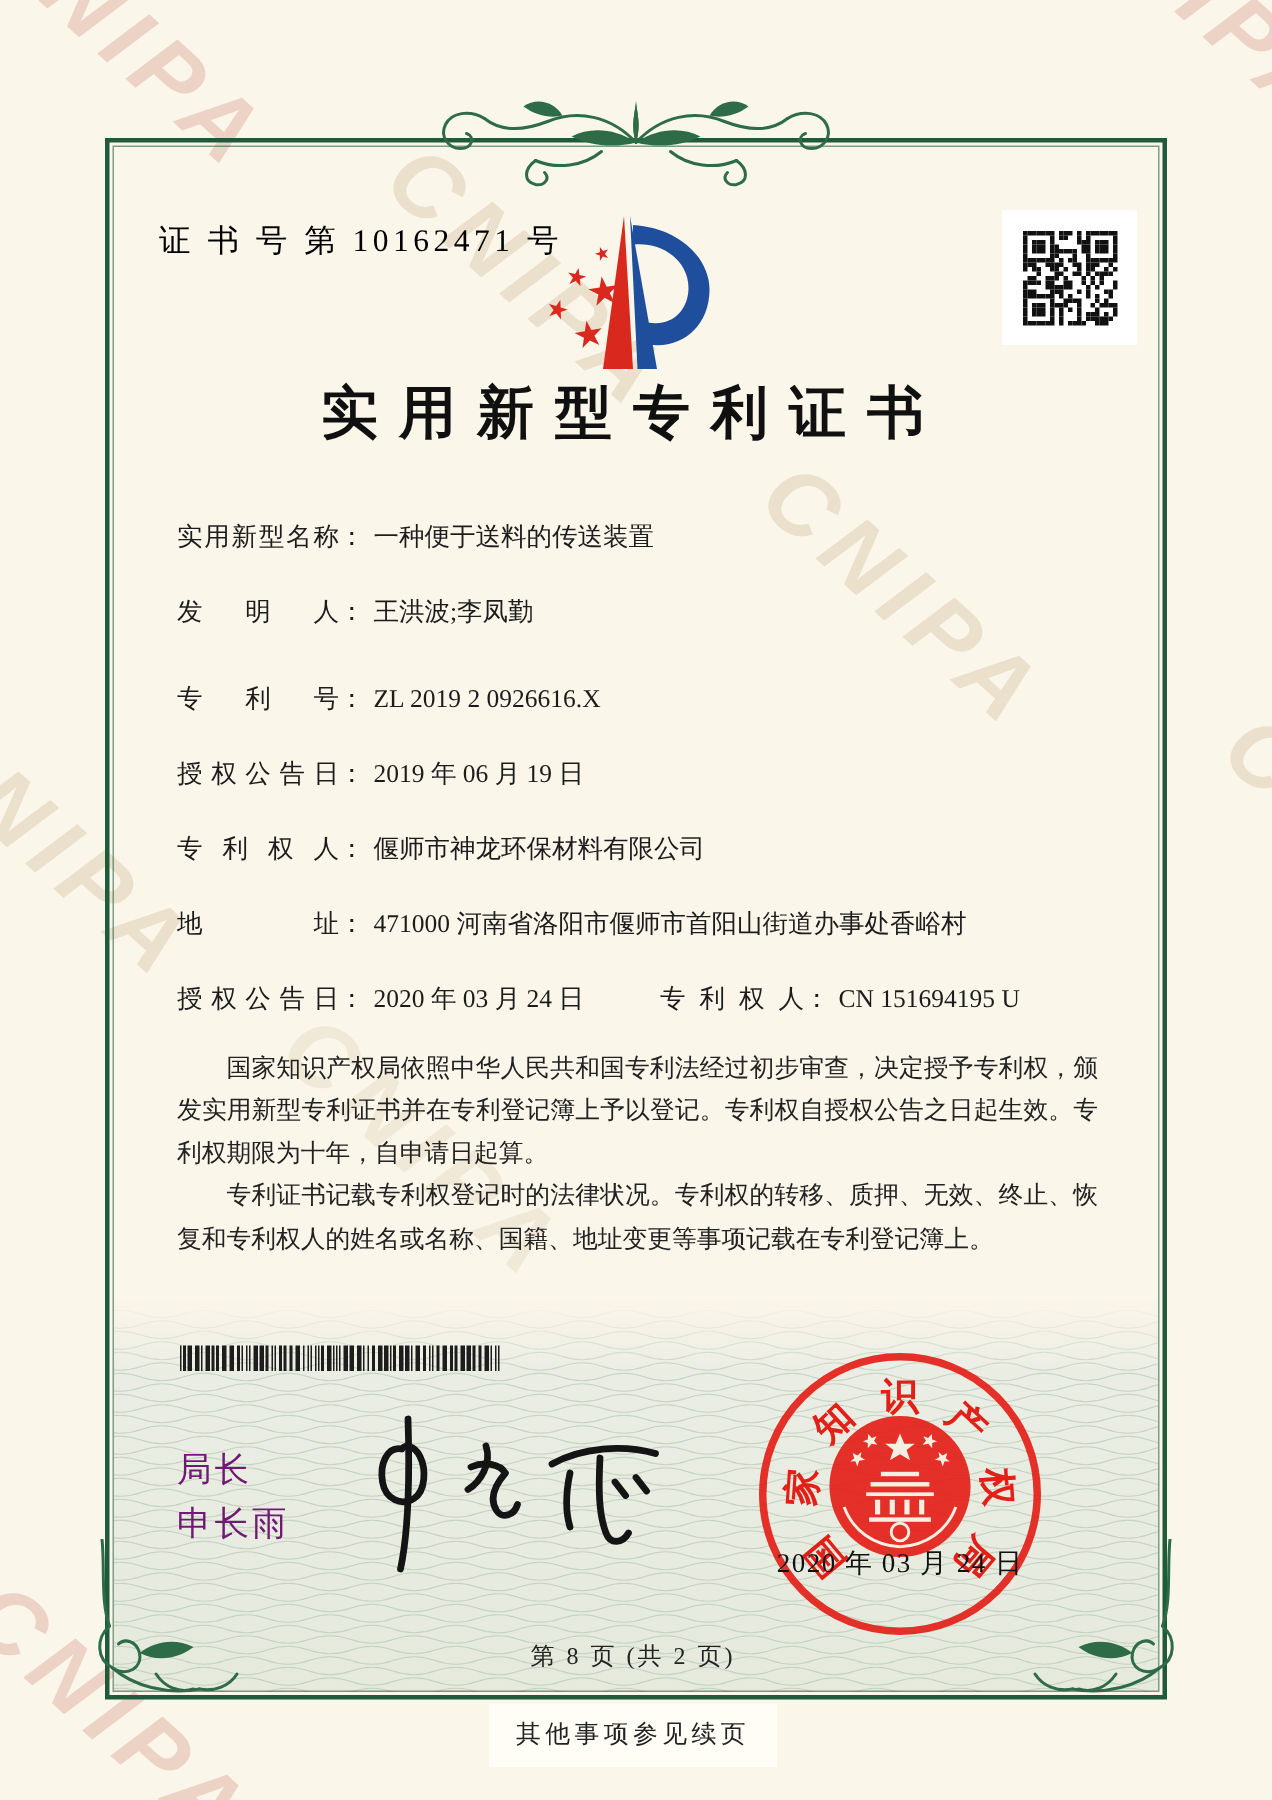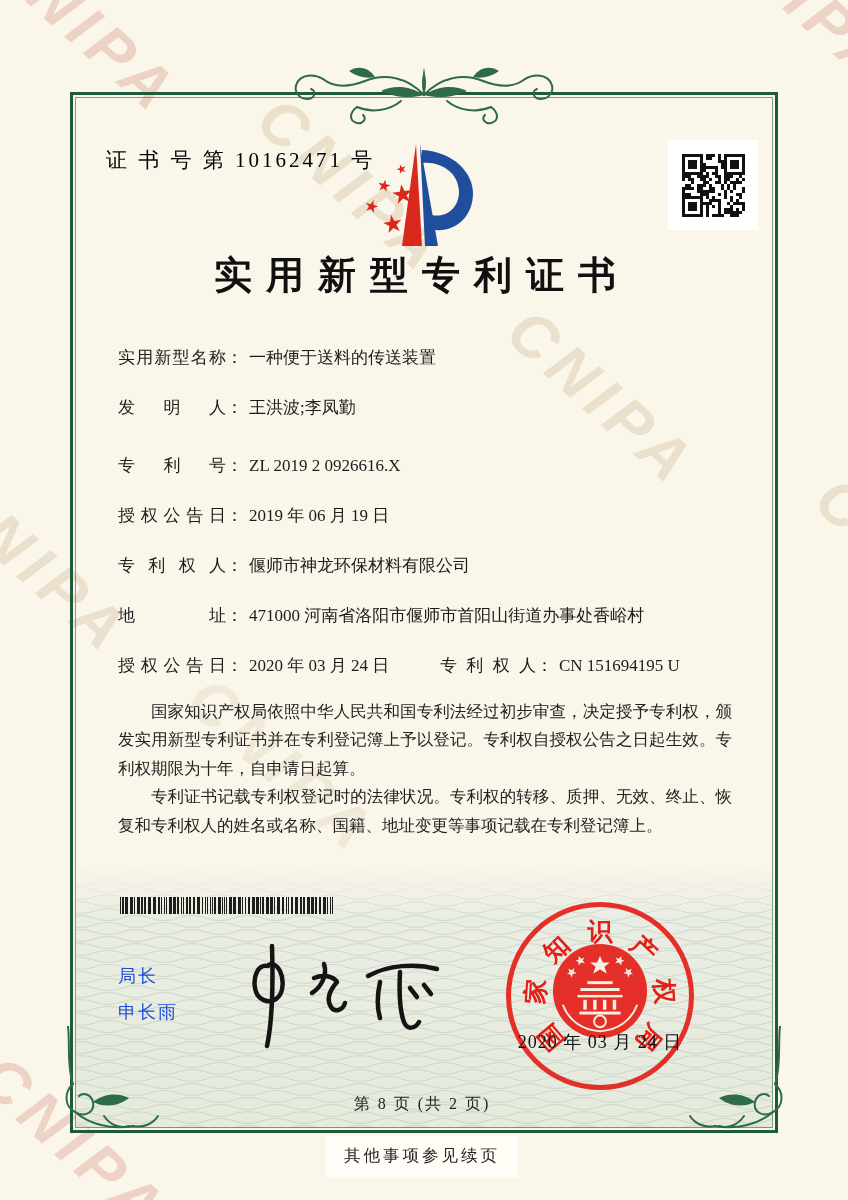--- a/index.html
+++ b/index.html
@@ -50,21 +50,21 @@
   .grant2 .f-label{width:96px;}
   
   .body-text{position:absolute;left:118px;top:698px;width:614px;z-index:3;
              font-size:16.5px;line-height:1.72;color:#222;text-align:justify;}
   .body-text p{margin:0;text-indent:2em;}
   
   .barcode{position:absolute;left:120px;top:897px;width:218px;height:17px;z-index:3;
            display:flex;align-items:stretch;}
   .barcode i{display:block;background:#1d1d1d;height:100%;}
   
-  .officer{position:absolute;left:118px;z-index:3;font-size:18px;color:#1d4ed8;
+  .officer{position:absolute;left:118px;z-index:3;font-size:23px;color:#701a75;
            letter-spacing:2px;}
   .sig{position:absolute;left:238px;top:936px;z-index:3;}
   .sig path{stroke:#141414;stroke-width:4.5;fill:none;stroke-linecap:round;
             stroke-linejoin:round;}
   
   .seal{position:absolute;left:506px;top:902px;width:188px;height:188px;z-index:4;}
   .seal-ring{position:absolute;inset:0;border:5px solid rgba(227,32,24,.92);
              border-radius:50%;}
   .seal-ch{position:absolute;left:50%;top:50%;width:30px;height:30px;margin:-15px;
            font-size:25px;font-weight:bold;color:#e32018;text-align:center;line-height:30px;

